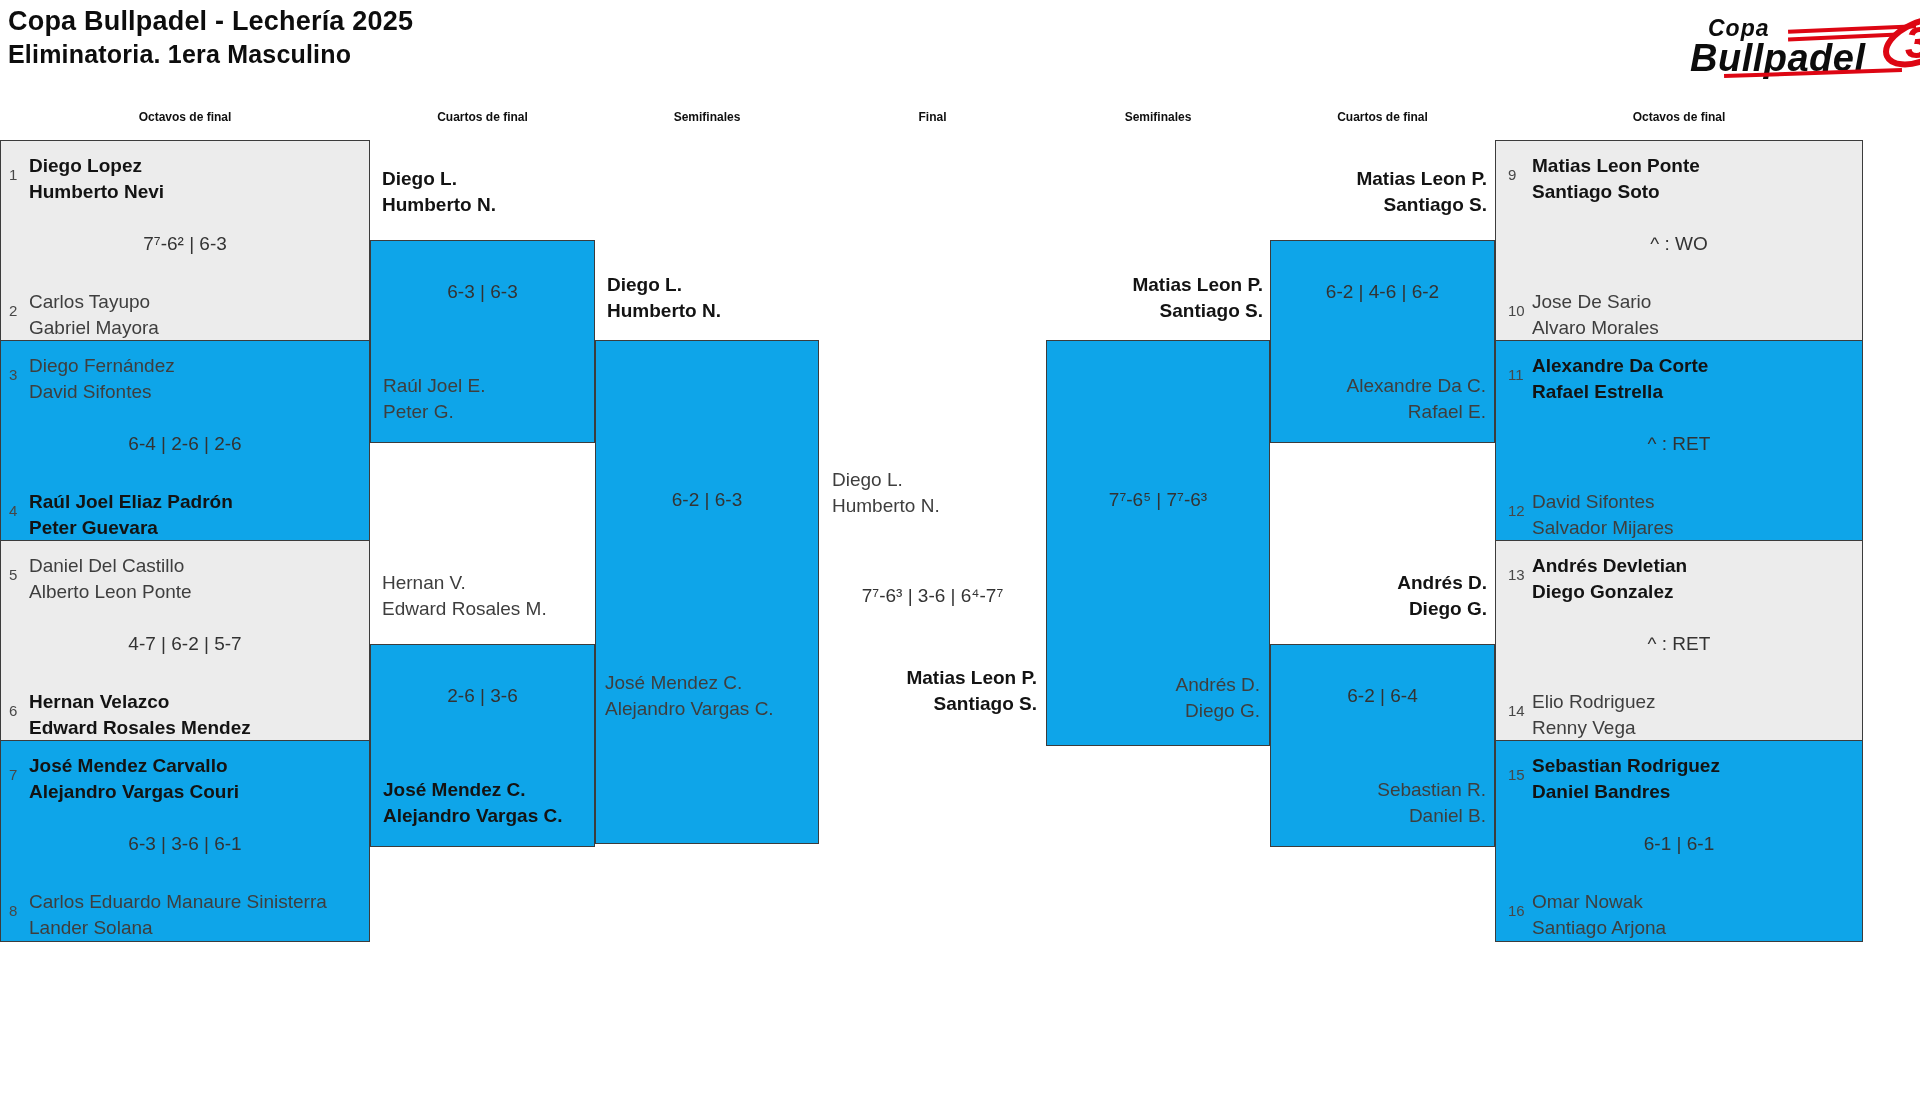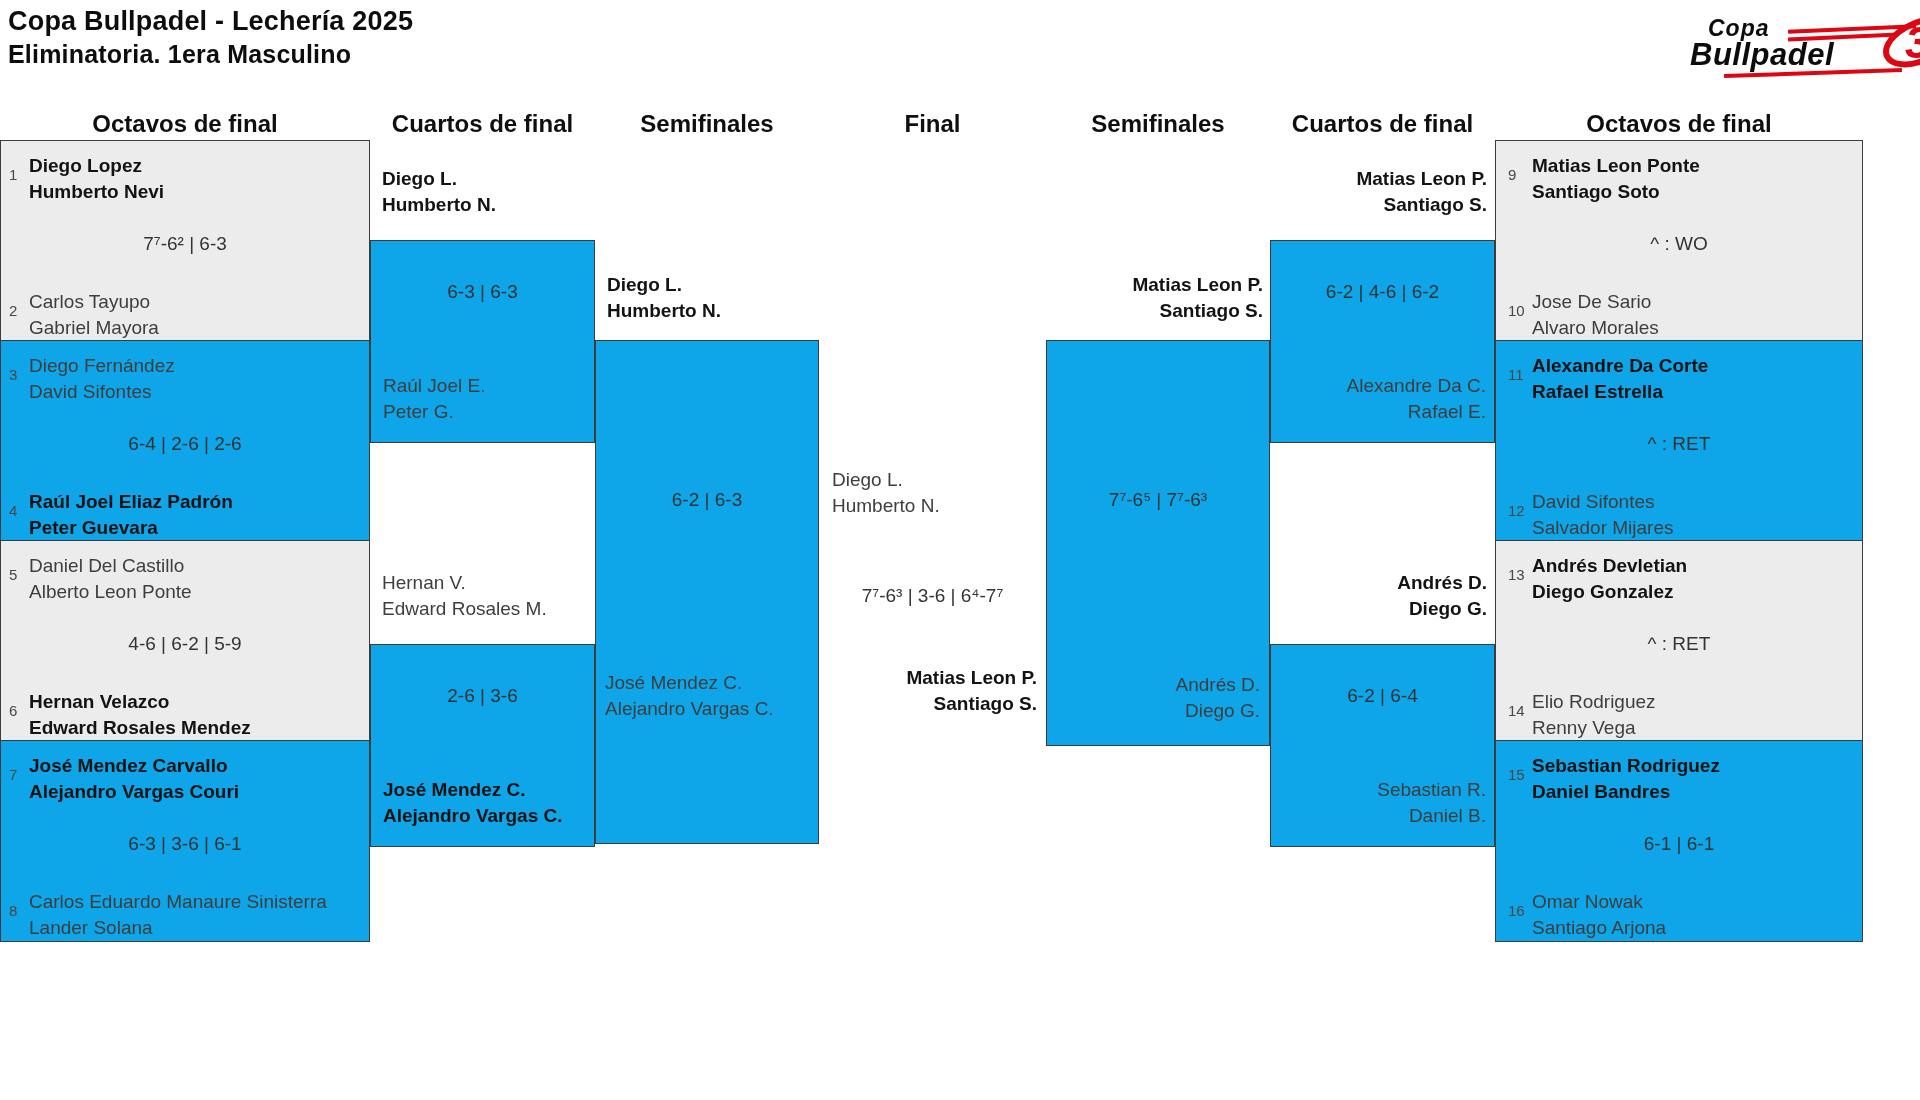--- a/index.html
+++ b/index.html
@@ -4,21 +4,21 @@
 <style>
   html,body{margin:0;padding:0;background:#fff;}
   .wrap{position:relative;width:1920px;height:1100px;background:#ffffff;overflow:hidden;
         font-family:"Liberation Sans","DejaVu Sans",sans-serif;color:#222;}
 
   
   .title1{position:absolute;left:8px;top:6px;font-size:27px;font-weight:600;color:#0d0d0d;letter-spacing:.2px;}
   .title2{position:absolute;left:8px;top:40px;font-size:25px;font-weight:600;color:#0d0d0d;letter-spacing:.2px;}
 
   
-  .rlabel{position:absolute;top:110px;font-size:24px;font-weight:600;color:#0f0f0f;text-align:center;}
+  .rlabel{position:absolute;top:110px;font-size:12px;font-weight:600;color:#0f0f0f;text-align:center;}
   #rl1{left:0;width:370px}#rl2{left:370px;width:225px}#rl3{left:595px;width:224px}
   #rl4{left:819px;width:227px}#rl5{left:1046px;width:224px}#rl6{left:1270px;width:225px}
   #rl7{left:1495px;width:368px}
 
   
   .box{position:absolute;box-sizing:border-box;border:1.5px solid #3c3c3c;background:#0ea5e9;}
   .box.gray{background:#ececec;}
   .oct{width:370px;left:0;height:202px;}
   .oct.r{left:1495px;width:368px;}
   #ol1,#or1{top:140px}#ol2,#or2{top:340px}#ol3,#or3{top:540px}#ol4,#or4{top:740px}
@@ -65,21 +65,21 @@
   #fin-t1{left:832px;top:467px}
   #fin-score{position:absolute;left:819px;width:227px;top:585px;text-align:center;font-size:19px;color:#333;white-space:nowrap;}
   #fin-t2{left:737px;width:300px;top:665px}
 
   
   #logo{position:absolute;left:1650px;top:5px;width:270px;height:78px;margin-left:34px;}
   #logo .copa{position:absolute;left:24px;top:10px;font-size:23px;font-style:italic;font-weight:800;
               color:#0c0c0c;letter-spacing:1px;}
   #logo .sl1{position:absolute;left:104px;top:22px;width:128px;height:3.5px;background:#dd0613;transform:rotate(-2.5deg);}
   #logo .sl2{position:absolute;left:104px;top:30px;width:110px;height:3.5px;background:#dd0613;transform:rotate(-2.5deg);}
-  #logo .bull{position:absolute;left:6px;top:32px;font-size:31px;font-style:italic;font-weight:800;
+  #logo .bull{position:absolute;left:6px;top:32px;font-size:38px;font-style:italic;font-weight:800;
               color:#0c0c0c;letter-spacing:.5px;}
   #logo .swoosh{position:absolute;left:40px;top:66px;width:178px;height:3.5px;background:#dd0613;transform:rotate(-2deg);}
   #logo .mark{position:absolute;left:196px;top:0;width:78px;height:74px;}
 </style>
 </head>
 <body>
 
 <div class="wrap">
 
   <div class="title1">Copa Bullpadel - Lechería 2025</div>
@@ -134,21 +134,21 @@
       <div>Peter Guevara</div>
     </div>
   </div>
 
   <div class="box oct gray" id="ol3">
     <div class="seed sa">5</div>
     <div class="teams ta">
       <div>Daniel Del Castillo</div>
       <div>Alberto Leon Ponte</div>
     </div>
-    <div class="score">4-6 | 6-2 | 5-9</div>
+    <div class="score">4-7 | 6-2 | 5-7</div>
     <div class="seed sb">6</div>
     <div class="teams tb w">
       <div>Hernan Velazco</div>
       <div>Edward Rosales Mendez</div>
     </div>
   </div>
 
   <div class="box oct" id="ol4">
     <div class="seed sa">7</div>
     <div class="teams ta w">

